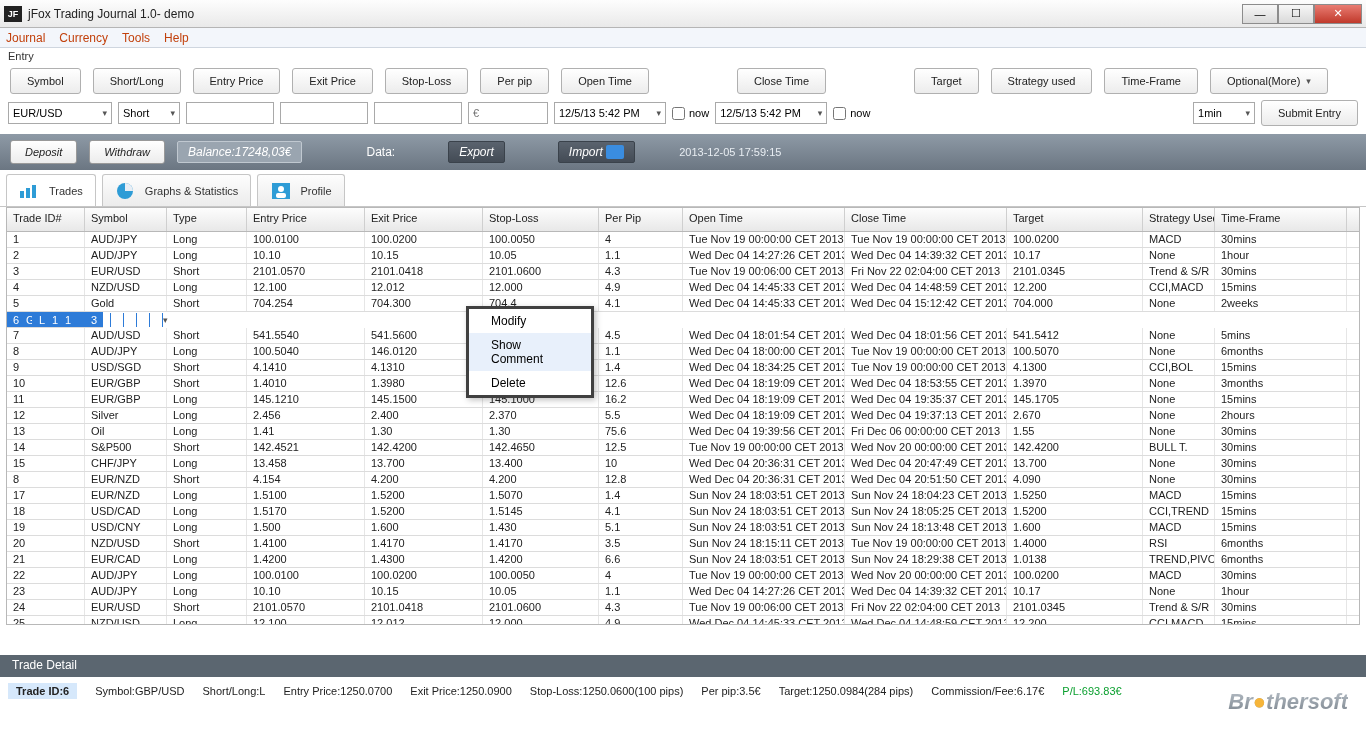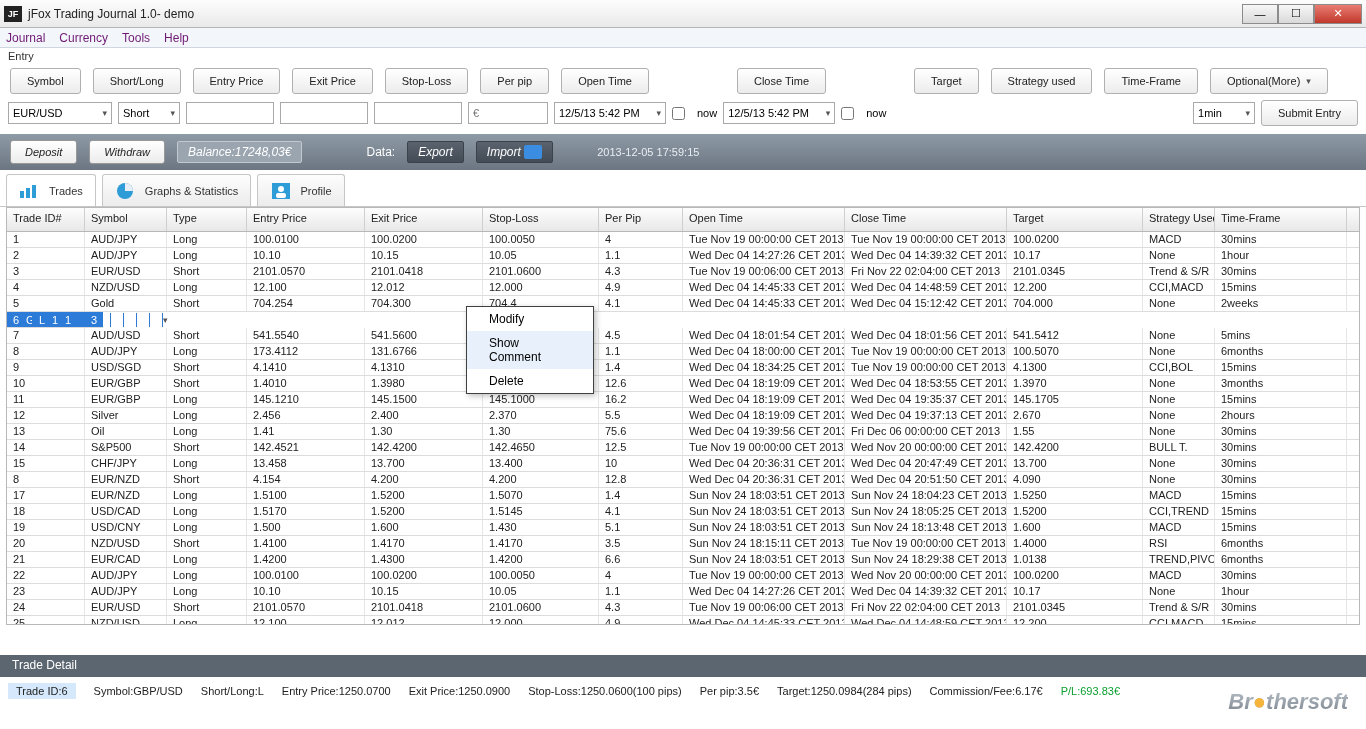--- a/index.html
+++ b/index.html
@@ -5,66 +5,66 @@
 * { box-sizing: border-box; margin: 0; padding: 0; font-family: "Segoe UI", Tahoma, sans-serif; }
 body { background: #fff; font-size: 11px; overflow: hidden; width: 1366px; height: 729px; position: relative; }
 
 .titlebar { height: 28px; background: linear-gradient(#fdfdfd,#e9e9e9); border-bottom: 1px solid #b5b5b5; display: flex; align-items: center; padding: 0 4px; }
 .titlebar .app-icon { width: 18px; height: 16px; background:#222; color:#fff; font-size:9px; font-weight:bold; display:flex;align-items:center;justify-content:center; margin-right:6px;}
 .titlebar .title { flex: 1; color:#222; font-size:12px; }
 .titlebar .winbtns { display:flex; gap:0; }
 .titlebar .winbtn { width: 36px; height: 20px; border:1px solid #8c8c8c; background: linear-gradient(#f7f7f7,#d9d9d9); display:flex;align-items:center;justify-content:center; font-size:11px;}
 .titlebar .winbtn.close { background: linear-gradient(#e97c72,#c0392b); color:#fff; width:48px;}
 
-.menubar { height: 20px; background:#f3f6fb; border-bottom: 1px solid #cfd6df; display:flex; align-items:center; padding: 0 6px; gap:14px; font-size:12px; color:#701a75;}
+.menubar { height: 20px; background:#f3f6fb; border-bottom: 1px solid #cfd6df; display:flex; align-items:center; padding: 0 6px; gap:14px; font-size:12px; color:#c2410c;}
 .menubar span { cursor:default; }
 
 .section-label { font-size:11px; color:#333; padding: 2px 8px 0 8px; display:block;}
 
 .entry-buttons-row { display:flex; gap:12px; padding: 6px 10px 4px 10px; align-items:center; flex-wrap:nowrap;}
 .hbtn { height:26px; padding: 0 16px; background: linear-gradient(#fff,#ececec); border:1px solid #b0b0b0; border-radius:3px; font-size:11px; color:#222; display:flex;align-items:center; white-space:nowrap;}
 .hbtn.drop::after{content:"▾"; margin-left:6px; font-size:9px; color:#555;}
 
 .entry-inputs-row { display:flex; gap:6px; padding: 2px 8px 8px 8px; align-items:center; }
 .field { height:22px; border:1px solid #a9a9a9; background:#fff; font-size:11px; padding:0 4px;}
 .sel { width:96px; display:flex; align-items:center; justify-content:space-between;}
 .sel::after{content:"▾"; font-size:9px; color:#555;}
-.chk { display:flex; align-items:center; gap:12px; font-size:11px;}
+.chk { display:flex; align-items:center; gap:4px; font-size:11px;}
 .chk input{width:13px;height:13px;}
 
 .greybar { height: 36px; background: linear-gradient(#8e9aa6,#6b7682); display:flex; align-items:center; padding: 0 10px; gap:12px; color:#fff; font-size:12px;}
 .greybar button { height:24px; padding:0 14px; background:linear-gradient(#fff,#ececec); border:1px solid #999; border-radius:3px; color:#222; font-style:italic; font-size:11px;}
 .greybar .balance-box { background:#9aa5b0; border:1px solid #c0c8d0; color:#fff; padding: 3px 10px; border-radius:2px; font-style:italic;text-align:center;}
-.greybar .dark-btn { background:linear-gradient(#5a636e,#434b55); color:#fff; border:1px solid #3a424b; font-style:italic; padding:3px 10px; border-radius:2px;}
+.greybar .dark-btn { background:linear-gradient(#5a636e,#434b55); color:#fff; border:1px solid #3a424b; font-style:italic; padding:3px 10px; border-radius:2px;margin-left:41px;}
 .greybar .folder-icon{width:18px;height:14px;background:#3a8de0;border-radius:2px;position:relative;display:inline-block;vertical-align:middle;}
 .greybar .ts { color:#e8edf2; font-size:11px;}
 
 .tabs-row { display:flex; gap:6px; padding: 4px 6px 0 6px; background:#fff; border-bottom:1px solid #c6c6c6;}
 .tab { height:32px; padding: 0 12px; background:linear-gradient(#fdfdfd,#ececec); border:1px solid #c6c6c6; border-bottom:none; border-radius:3px 3px 0 0; display:flex; align-items:center; gap:8px; font-size:11px; color:#333; position:relative;}
 .tab.active{ background:#fff;}
 .tab .ticon{ width:22px;height:18px; display:flex;align-items:center;justify-content:center;}
 
 .table-wrap { height: 418px; overflow:hidden; border:1px solid #b8b8b8; margin: 0 6px; position:relative;}
 .grid-header{ display:flex; height:24px; background:linear-gradient(#fdfdfd,#e8e8e8); border-bottom:1px solid #b8b8b8; font-size:11px; color:#222;}
 .gh{ border-right:1px solid #cfcfcf; padding: 4px 6px; white-space:nowrap; overflow:hidden;}
 .grid-body{ overflow-y:scroll; height:394px;}
 .row{ display:flex; height:16px; border-bottom:1px solid #dcdcdc; font-size:11px; color:#222;}
 .row.sel{ background:#2d7bd8; color:#fff;}
 .cell{ border-right:1px solid #e6e6e6; padding:1px 6px; white-space:nowrap; overflow:hidden;}
 .row.sel .cell{border-right-color:#2d7bd8;}
 
-.ctx-menu{ position:absolute; left:466px; top:306px; width:128px; background:#fff; border:1px solid #404040; box-shadow:2px 2px 6px rgba(0,0,0,0.25); z-index:50; font-size:12px;}
+.ctx-menu{ position:absolute; left:466px; top:306px; width:128px; background:#fff; border:3px solid #404040; box-shadow:2px 2px 6px rgba(0,0,0,0.25); z-index:50; font-size:12px;}
 .ctx-item{ padding:5px 22px; }
 .ctx-item.hover{ background:#e8f0fb;}
 
 .detail-bar{ position:absolute; left:0; right:0; bottom:0;}
 .detail-header{ height:22px; background:#5b6670; color:#fff; font-size:12px; padding:3px 12px;}
 .detail-body{ background:#fff; padding: 6px 8px; font-size:11px; color:#222; height:52px;}
 .detail-body .line{ display:flex; gap:18px; align-items:center; margin-bottom:4px;}
-.detail-body .pill{ background:#d6e8fb; padding:2px 8px; border-radius:0;}
+.detail-body .pill{ background:#d6e8fb; padding:2px 8px; border-radius:0;font-weight:bold;}
 .green{color:#0a9f2e;}
 
 .brand { position:absolute; right:18px; bottom:14px; font-size:22px; font-style:italic; font-weight:bold;
   background: linear-gradient(#b8c0c8,#7a838c); -webkit-background-clip:text; color:transparent;}
 .brand .o{color:#f6b53a;-webkit-text-fill-color:#f6b53a;}
 
 
 .c0{width:78px}.c1{width:82px}.c2{width:80px}.c3{width:118px}.c4{width:118px}
 .c5{width:116px}.c6{width:84px}.c7{width:162px}.c8{width:162px}.c9{width:136px}
 .c10{width:72px}.c11{width:132px}
@@ -295,22 +295,22 @@
         <div class="cell c7">Wed Dec 04 18:01:54 CET 2013</div>
         <div class="cell c8">Wed Dec 04 18:01:56 CET 2013</div>
         <div class="cell c9">541.5412</div>
         <div class="cell c10">None</div>
         <div class="cell c11">5mins</div>
       </div>
       <div class="row">
         <div class="cell c0">8</div>
         <div class="cell c1">AUD/JPY</div>
         <div class="cell c2">Long</div>
-        <div class="cell c3">173.4112</div>
-        <div class="cell c4">131.6766</div>
+        <div class="cell c3">100.5040</div>
+        <div class="cell c4">146.0120</div>
         <div class="cell c5"></div>
         <div class="cell c6">1.1</div>
         <div class="cell c7">Wed Dec 04 18:00:00 CET 2013</div>
         <div class="cell c8">Tue Nov 19 00:00:00 CET 2013</div>
         <div class="cell c9">100.5070</div>
         <div class="cell c10">None</div>
         <div class="cell c11">6months</div>
       </div>
       <div class="row">
         <div class="cell c0">9</div>

